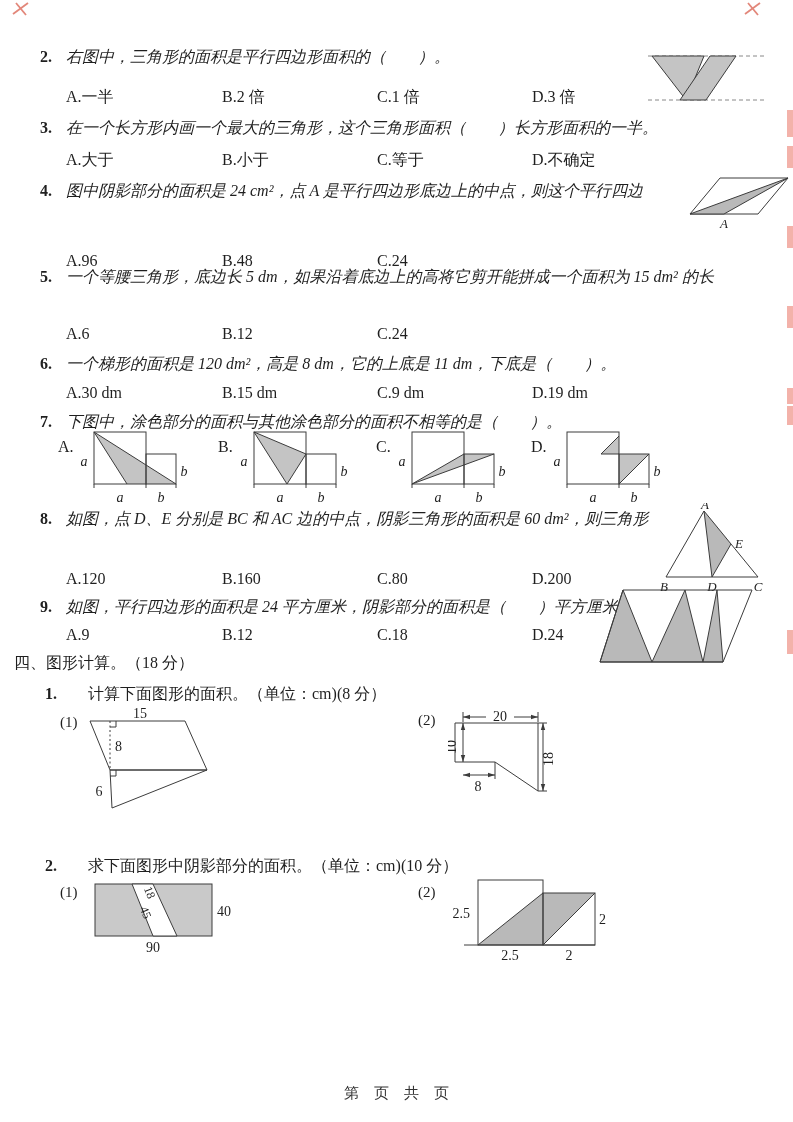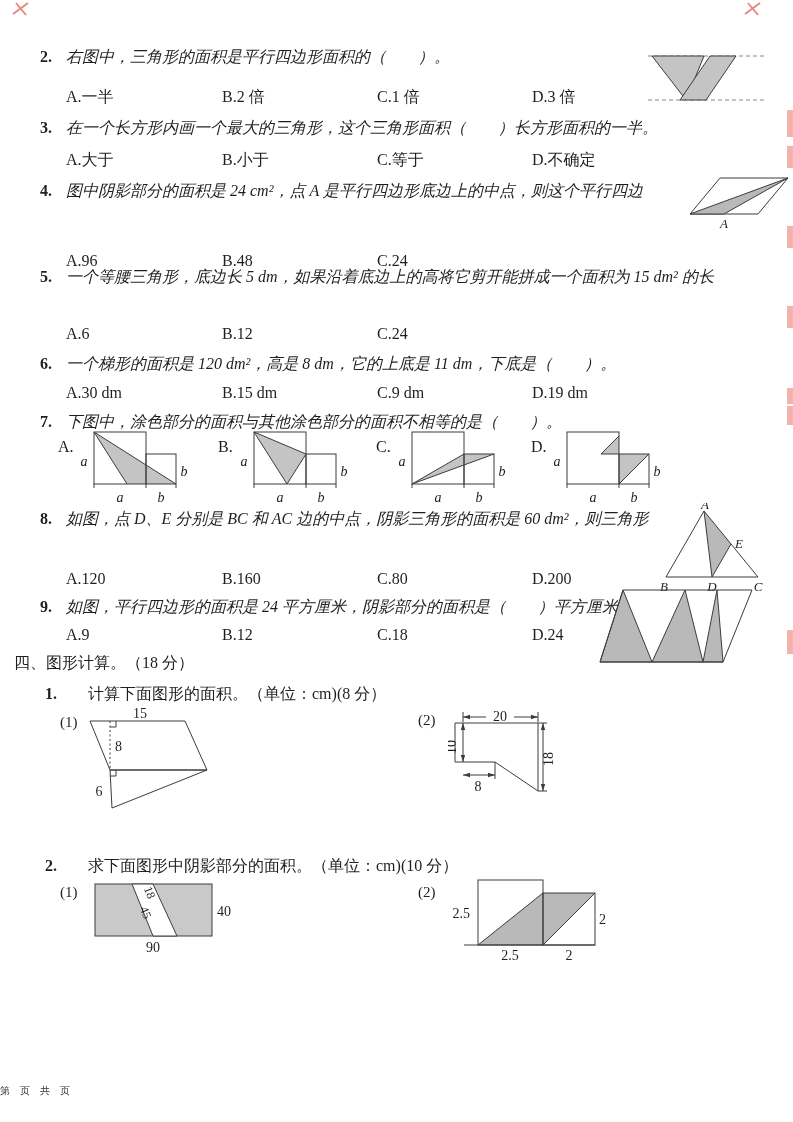--- a/index.html
+++ b/index.html
@@ -13,22 +13,22 @@
   .ctxt{position:absolute;left:68px;margin-left:20px;}
   .opt{position:absolute;}
   .opt0{left:66px}.opt1{left:222px}.opt2{left:377px}.opt3{left:532px}
   .sublabel{position:absolute;font-size:15px;}
   .q7g{position:absolute;top:430px;width:160px;height:80px;}
   .q7letter{position:absolute;left:0;top:8px;font-size:16px;}
   .fig{position:absolute;}
   svg text{font-family:"Liberation Serif","DejaVu Serif",serif;fill:#1f1f1f;}
   .edge-tab{position:absolute;left:787px;width:6px;background:#ee9186;opacity:.7;}
   .corner-mark{position:absolute;opacity:.75;}
-  #footer{position:absolute;top:1084px;left:0;width:793px;
-          font-size:10px;color:#333;font-family:"Liberation Sans","DejaVu Sans",sans-serif;}
+  #footer{position:absolute;top:1084px;left:0;width:793px;text-align:center;
+          font-size:15px;color:#333;font-family:"Liberation Sans","DejaVu Sans",sans-serif;}
 </style>
 </head>
 <body>
 
 <div id="page">
 
   <svg class="corner-mark" style="left:12px;top:2px" width="18" height="14">
     <line x1="1" y1="12" x2="16" y2="1" stroke="#d95f4e" stroke-width="1.8"></line>
     <line x1="4" y1="1" x2="14" y2="13" stroke="#d95f4e" stroke-width="1.8"></line>
   </svg>

